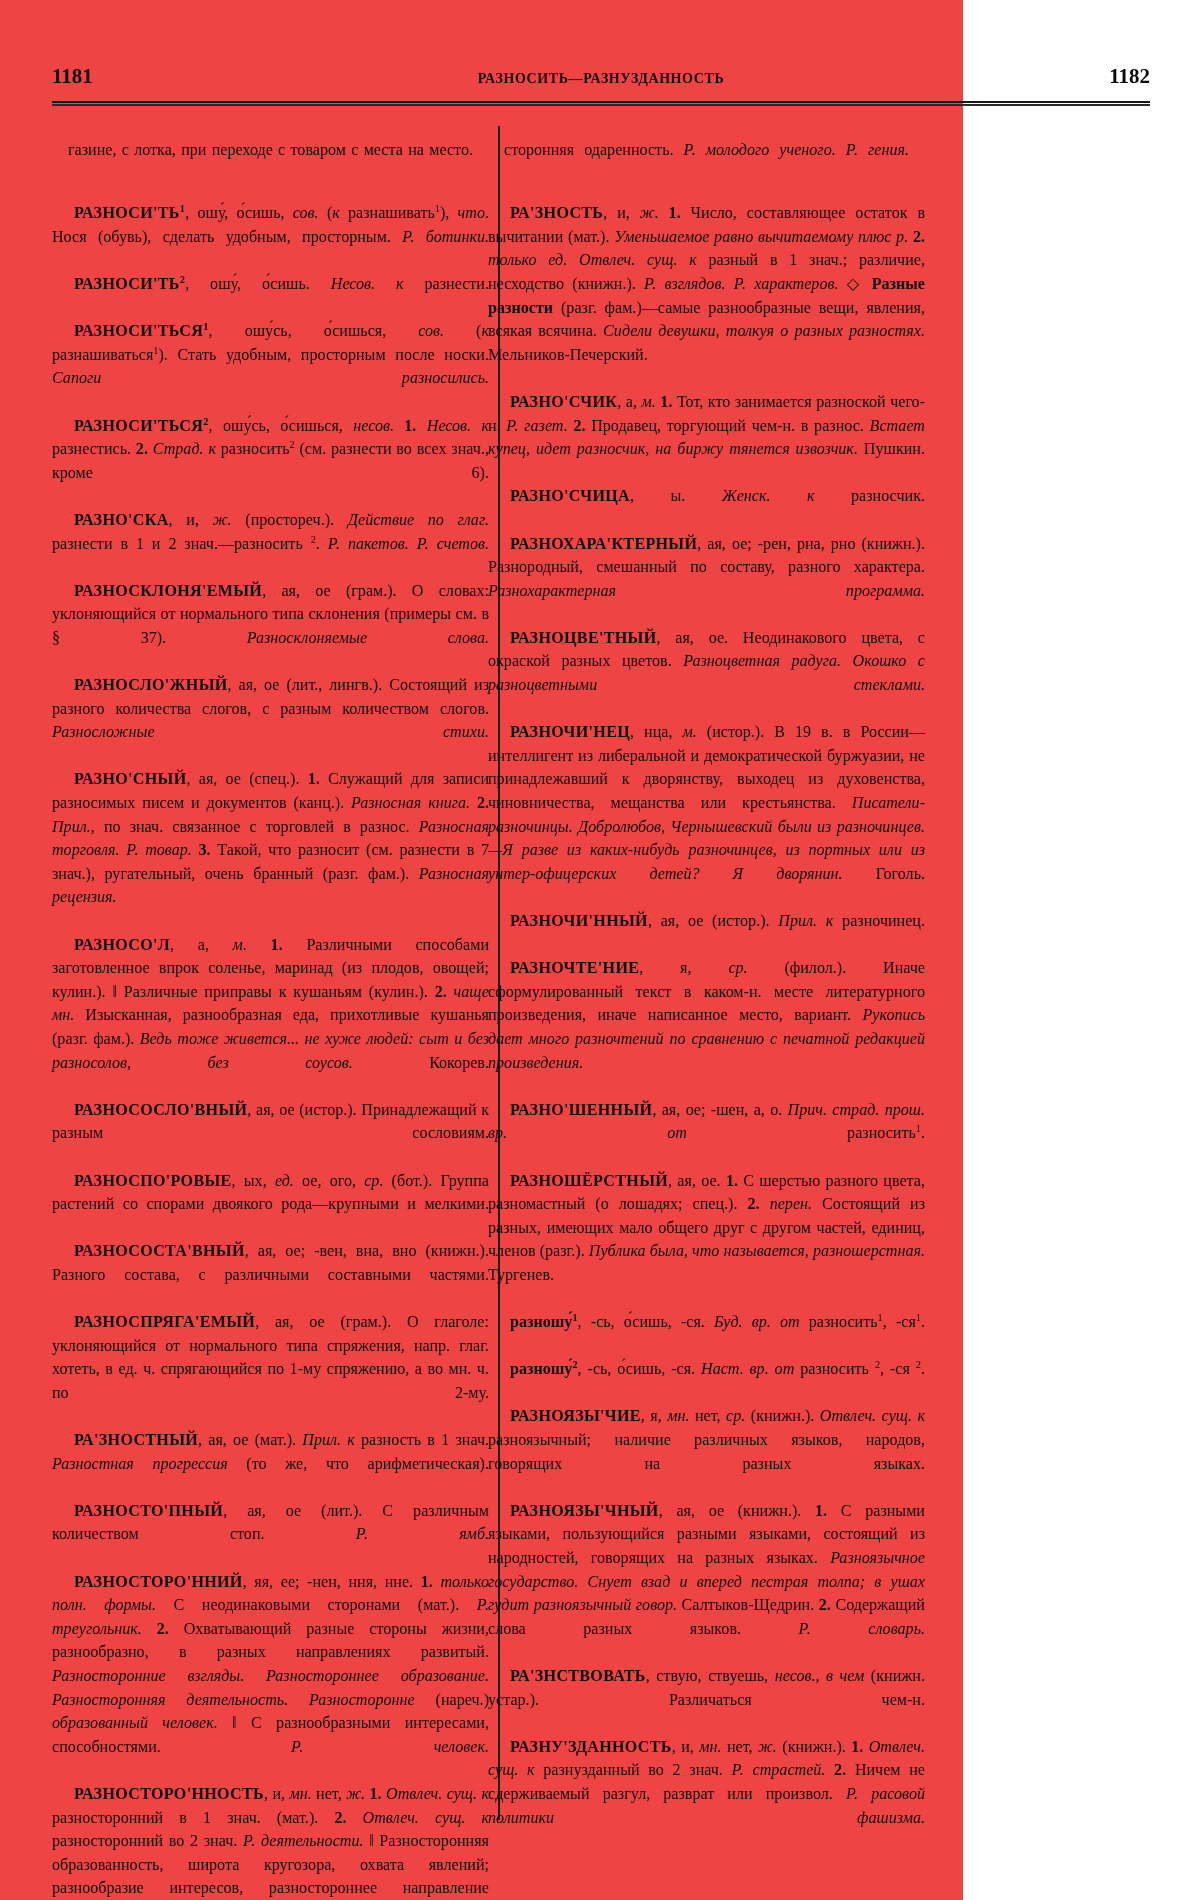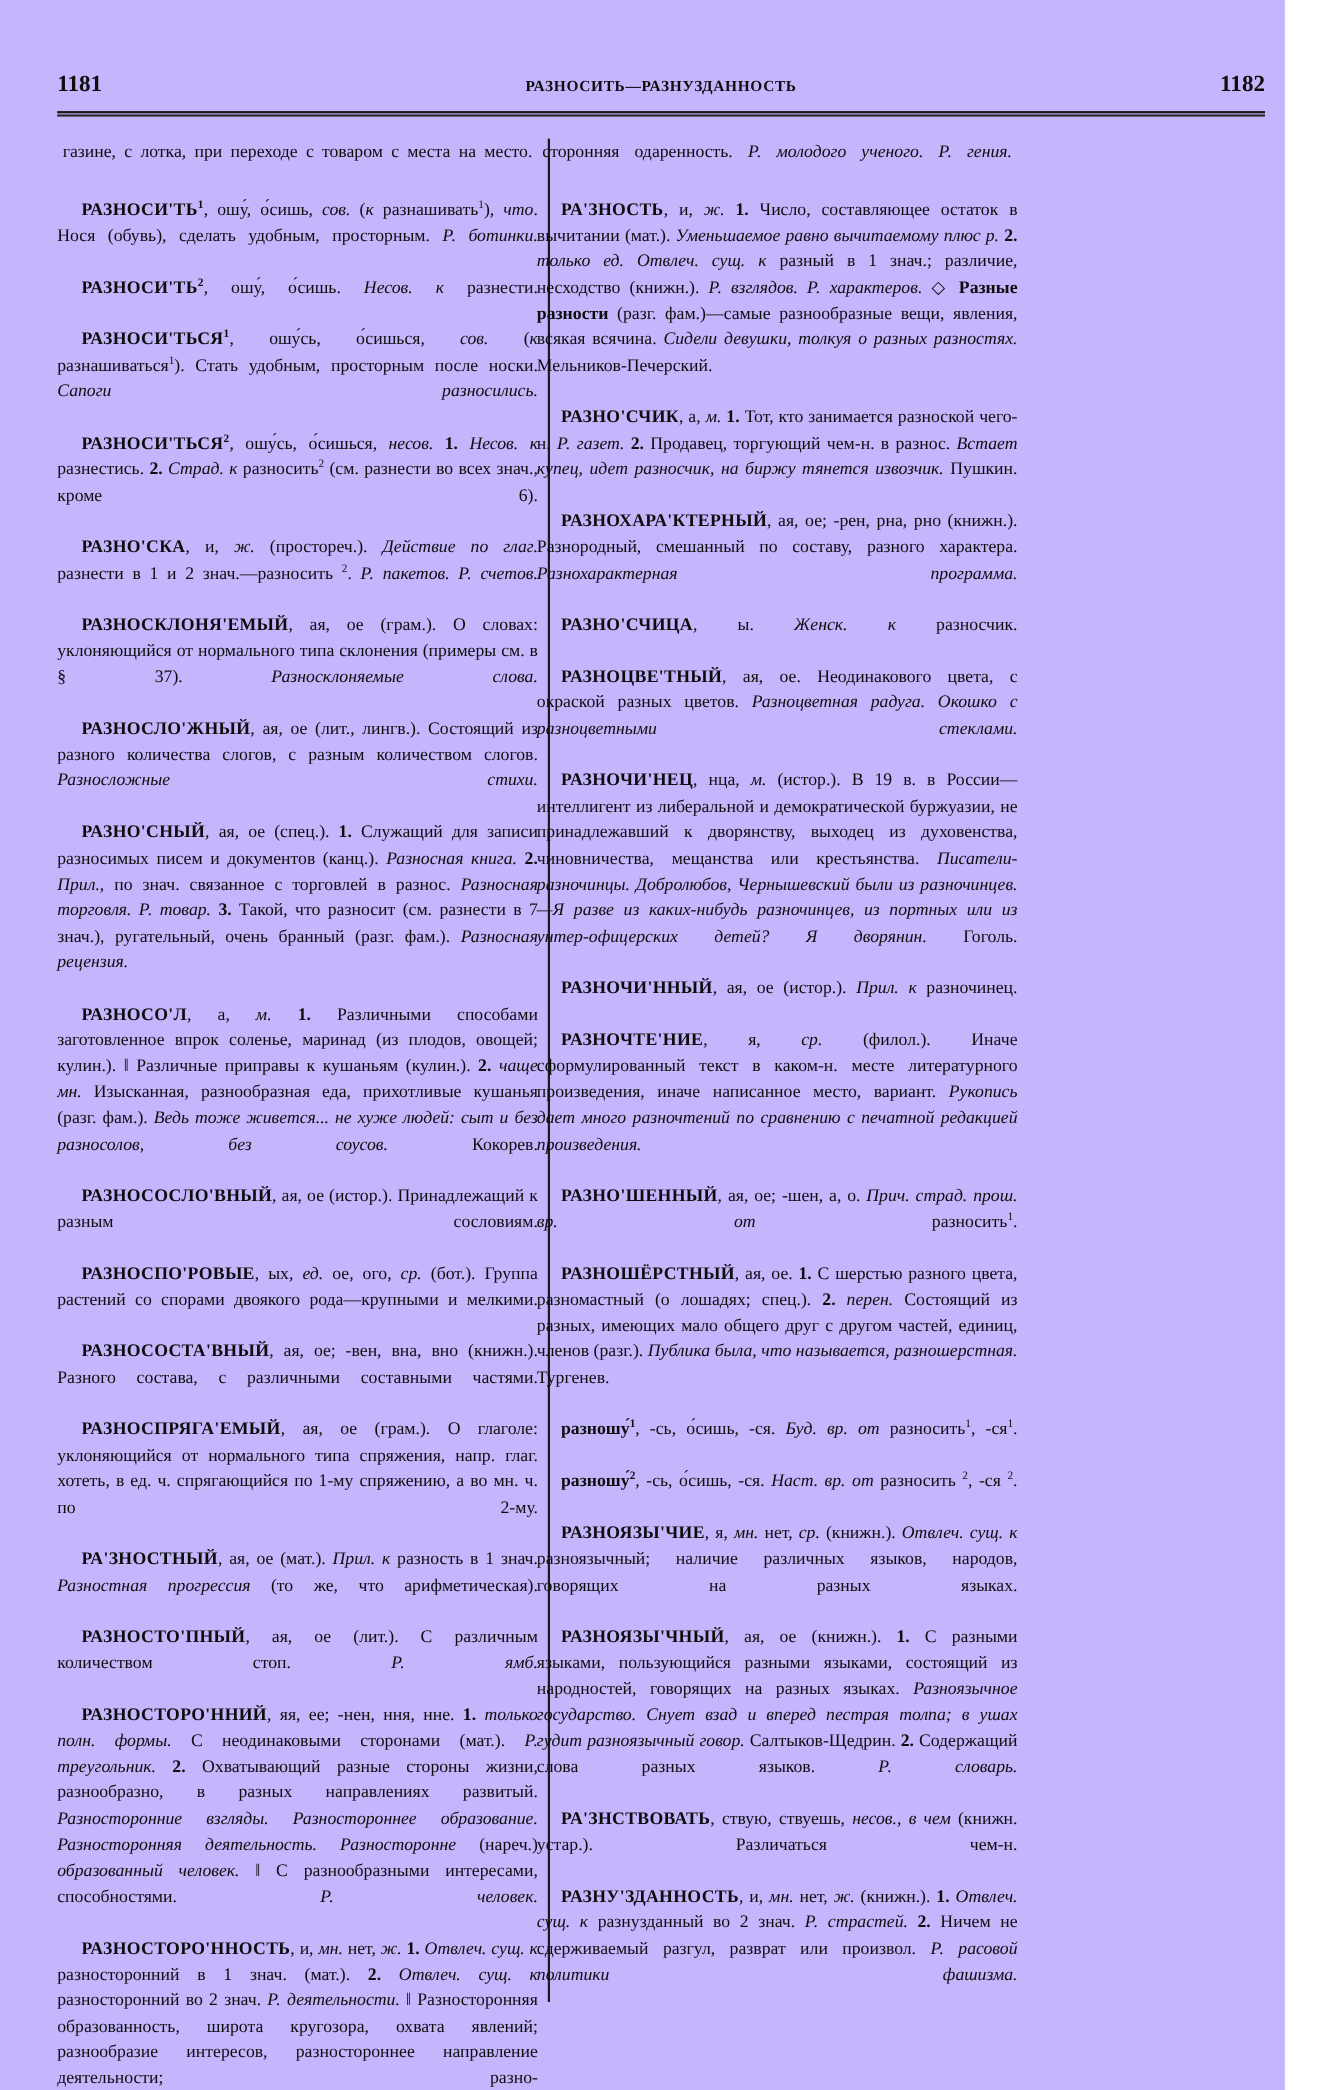--- a/index.html
+++ b/index.html
@@ -11,23 +11,23 @@
     width: 1202px;
     height: 1900px;
     font-family: "Liberation Serif", "DejaVu Serif", serif;
     color: #0d0d0d;
     position: relative;
     overflow: hidden;
   }
   .page {
     position: absolute;
     left: 0; top: 0;
-    width: 1168px;
+    width: 963px;
     height: 1900px;
-    background: #c4b5fd;
+    background: #ef4444;
   }
   
   .head {
     position: absolute;
     left: 52px;
     top: 64px;
     width: 1098px;
     height: 34px;
     display: flex;
     align-items: baseline;
@@ -89,21 +89,21 @@
     height: 1694px;
     background: #1b1b1b;
   }
   
   p.e {
     margin: 0;
     text-indent: 22px;
     text-align: justify;
   }
   p.cont {
-    margin: 5px;
+    margin: 16px;
     text-indent: 0;
     text-align: justify;
   }
   .hw {
     font-weight: bold;
     letter-spacing: 0.3px;
   }
   .hwlc {
     font-weight: bold;
   }
@@ -154,22 +154,22 @@
         <p class="e"><span class="hw">РАЗНОСПРЯГА'ЕМЫЙ</span><span>, ая, ое (грам.). О глаголе: уклоняющийся от нормального типа спряжения, напр. глаг. хотеть, в ед. ч. спрягающийся по 1-му спряжению, а во мн. ч. по 2-му.</span></p>
         <p class="e"><span class="hw">РА'ЗНОСТНЫЙ</span><span>, ая, ое (мат.). <i>Прил. к</i> разность в 1 знач. <i>Разностная прогрессия</i> (то же, что арифметическая).</span></p>
         <p class="e"><span class="hw">РАЗНОСТО'ПНЫЙ</span><span>, ая, ое (лит.). С различным количеством стоп. <i>Р. ямб.</i></span></p>
         <p class="e"><span class="hw">РАЗНОСТОРО'ННИЙ</span><span>, яя, ее; -нен, ння, нне. <b>1.</b> <i>только полн. формы.</i> С неодинаковыми сторонами (мат.). <i>Р. треугольник.</i> <b>2.</b> Охватывающий разные стороны жизни, разнообразно, в разных направлениях развитый. <i>Разносторонние взгляды. Разностороннее образование. Разносторонняя деятельность. Разносторонне</i> (нареч.) <i>образованный человек.</i> ‖ С разнообразными интересами, способностями. <i>Р. человек.</i></span></p>
         <p class="e"><span class="hw">РАЗНОСТОРО'ННОСТЬ</span><span>, и, <i>мн.</i> нет, <i>ж.</i> <b>1.</b> <i>Отвлеч. сущ. к</i> разносторонний в 1 знач. (мат.). <b>2.</b> <i>Отвлеч. сущ. к</i> разносторонний во 2 знач. <i>Р. деятельности.</i> ‖ Разносторонняя образованность, широта кругозора, охвата явлений; разнообразие интересов, разностороннее направление деятельности; разно-</span></p>
       </div>
     <div class="col col-right" id="col-right">
         <p class="cont">сторонняя одаренность. <i>Р. молодого ученого. Р. гения.</i></p>
         <p class="e"><span class="hw">РА'ЗНОСТЬ</span><span>, и, <i>ж.</i> <b>1.</b> Число, составляющее остаток в вычитании (мат.). <i>Уменьшаемое равно вычитаемому плюс р.</i> <b>2.</b> <i>только ед. Отвлеч. сущ. к</i> разный в 1 знач.; различие, несходство (книжн.). <i>Р. взглядов. Р. характеров.</i> ◇ <b>Разные разности</b> (разг. фам.)—самые разнообразные вещи, явления, всякая всячина. <i>Сидели девушки, толкуя о разных разностях.</i> Мельников-Печерский.</span></p>
         <p class="e"><span class="hw">РАЗНО'СЧИК</span><span>, а, <i>м.</i> <b>1.</b> Тот, кто занимается разноской чего-н. <i>Р. газет.</i> <b>2.</b> Продавец, торгующий чем-н. в разнос. <i>Встает купец, идет разносчик, на биржу тянется извозчик.</i> Пушкин.</span></p>
+        <p class="e"><span class="hw">РАЗНО'СЧИЦА</span><span>, ы. <i>Женск. к</i> разносчик.</span></p>
         <p class="e"><span class="hw">РАЗНОХАРА'КТЕРНЫЙ</span><span>, ая, ое; -рен, рна, рно (книжн.). Разнородный, смешанный по составу, разного характера. <i>Разнохарактерная программа.</i></span></p>
-        <p class="e"><span class="hw">РАЗНО'СЧИЦА</span><span>, ы. <i>Женск. к</i> разносчик.</span></p>
         <p class="e"><span class="hw">РАЗНОЦВЕ'ТНЫЙ</span><span>, ая, ое. Неодинакового цвета, с окраской разных цветов. <i>Разноцветная радуга. Окошко с разноцветными стеклами.</i></span></p>
         <p class="e"><span class="hw">РАЗНОЧИ'НЕЦ</span><span>, нца, <i>м.</i> (истор.). В 19 в. в России—интеллигент из либеральной и демократической буржуазии, не принадлежавший к дворянству, выходец из духовенства, чиновничества, мещанства или крестьянства. <i>Писатели-разночинцы. Добролюбов, Чернышевский были из разночинцев.—Я разве из каких-нибудь разночинцев, из портных или из унтер-офицерских детей? Я дворянин.</i> Гоголь.</span></p>
         <p class="e"><span class="hw">РАЗНОЧИ'ННЫЙ</span><span>, ая, ое (истор.). <i>Прил. к</i> разночинец.</span></p>
         <p class="e"><span class="hw">РАЗНОЧТЕ'НИЕ</span><span>, я, <i>ср.</i> (филол.). Иначе сформулированный текст в каком-н. месте литературного произведения, иначе написанное место, вариант. <i>Рукопись дает много разночтений по сравнению с печатной редакцией произведения.</i></span></p>
         <p class="e"><span class="hw">РАЗНО'ШЕННЫЙ</span><span>, ая, ое; -шен, а, о. <i>Прич. страд. прош. вр. от</i> разносить<sup>1</sup>.</span></p>
         <p class="e"><span class="hw">РАЗНОШЁРСТНЫЙ</span><span>, ая, ое. <b>1.</b> С шерстью разного цвета, разномастный (о лошадях; спец.). <b>2.</b> <i>перен.</i> Состоящий из разных, имеющих мало общего друг с другом частей, единиц, членов (разг.). <i>Публика была, что называется, разношерстная.</i> Тургенев.</span></p>
         <p class="e"><span class="hwlc">разношу́<sup>1</sup></span><span>, -сь, о́сишь, -ся. <i>Буд. вр. от</i> разносить<sup>1</sup>, -ся<sup>1</sup>.</span></p>
         <p class="e"><span class="hwlc">разношу́<sup>2</sup></span><span>, -сь, о́сишь, -ся. <i>Наст. вр. от</i> разносить <sup>2</sup>, -ся <sup>2</sup>.</span></p>
         <p class="e"><span class="hw">РАЗНОЯЗЫ'ЧИЕ</span><span>, я, <i>мн.</i> нет, <i>ср.</i> (книжн.). <i>Отвлеч. сущ. к</i> разноязычный; наличие различных языков, народов, говорящих на разных языках.</span></p>
         <p class="e"><span class="hw">РАЗНОЯЗЫ'ЧНЫЙ</span><span>, ая, ое (книжн.). <b>1.</b> С разными языками, пользующийся разными языками, состоящий из народностей, говорящих на разных языках. <i>Разноязычное государство. Снует взад и вперед пестрая толпа; в ушах гудит разноязычный говор.</i> Салтыков-Щедрин. <b>2.</b> Содержащий слова разных языков. <i>Р. словарь.</i></span></p>

